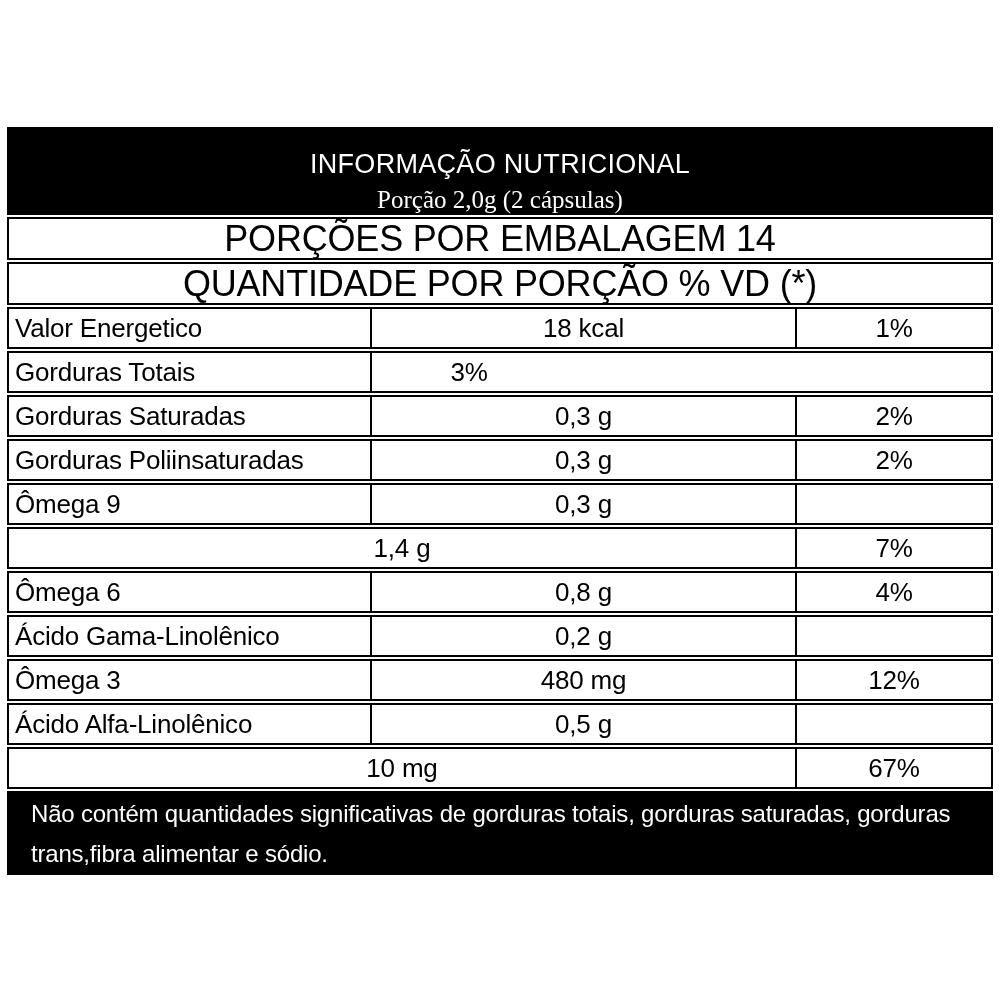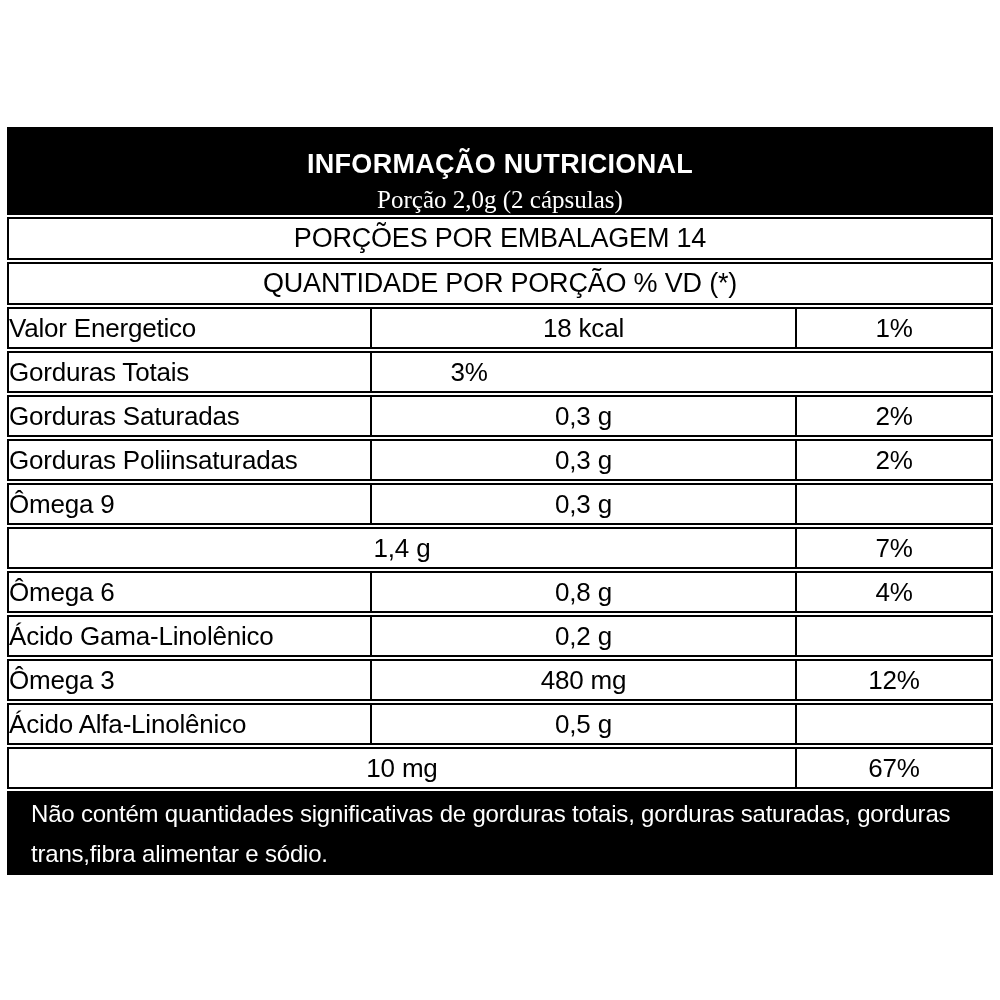--- a/index.html
+++ b/index.html
@@ -32,57 +32,58 @@
     box-sizing: border-box;
     display: flex;
     flex-direction: column;
     align-items: center;
     justify-content: center;
     gap: 6px;
     border: 2px solid #000000;
   }
   .title {
     font-size: 27px;
-    font-weight: bold;
+    font-weight: normal;
     letter-spacing: 0.3px;
     margin-top: 20px;
   }
   .serving {
     font-size: 25px;
     font-family: Liberation Serif, serif;
   }
   .row {
     border: 2px solid #000000;
     background: #ffffff;
     box-sizing: border-box;
   }
   .full {
     height: 43px;
     display: flex;
     align-items: center;
     justify-content: center;
-    font-size: 27px;
+    font-size: 36px;
     letter-spacing: -0.2px;
   }
   .data {
     height: 42px;
     display: flex;
   }
   .cell {
     display: flex;
     align-items: center;
     box-sizing: border-box;
     font-size: 26px;
     letter-spacing: -0.2px;
     white-space: nowrap;
     overflow: hidden;
   }
   .c1 {
     width: 363px;
     border-right: 2px solid #000000;
+    padding-left: 6px;
     justify-content: flex-start;
   }
   .c2 {
     flex: 1;
     border-right: 2px solid #000000;
     justify-content: center;
   }
   .c3 {
     width: 194px;
     justify-content: center;

